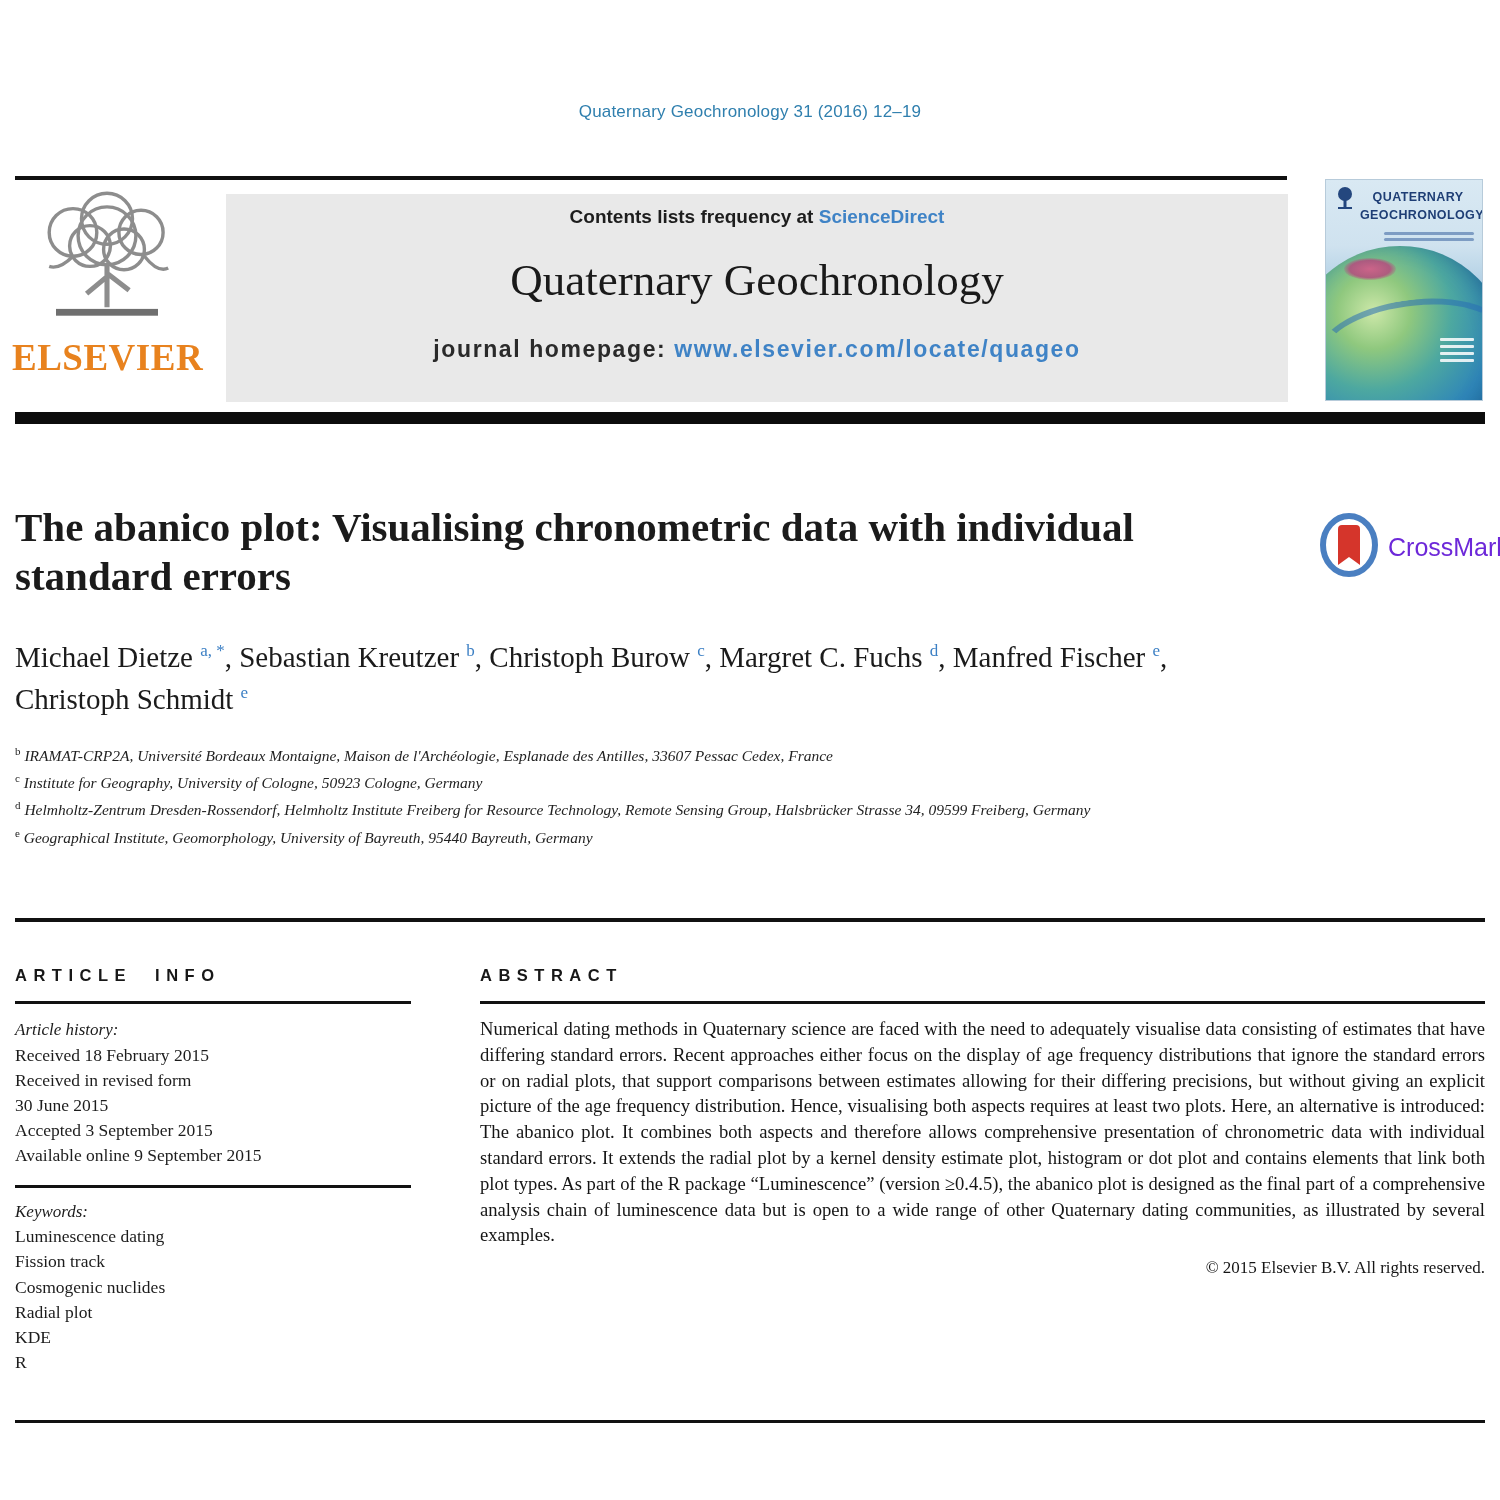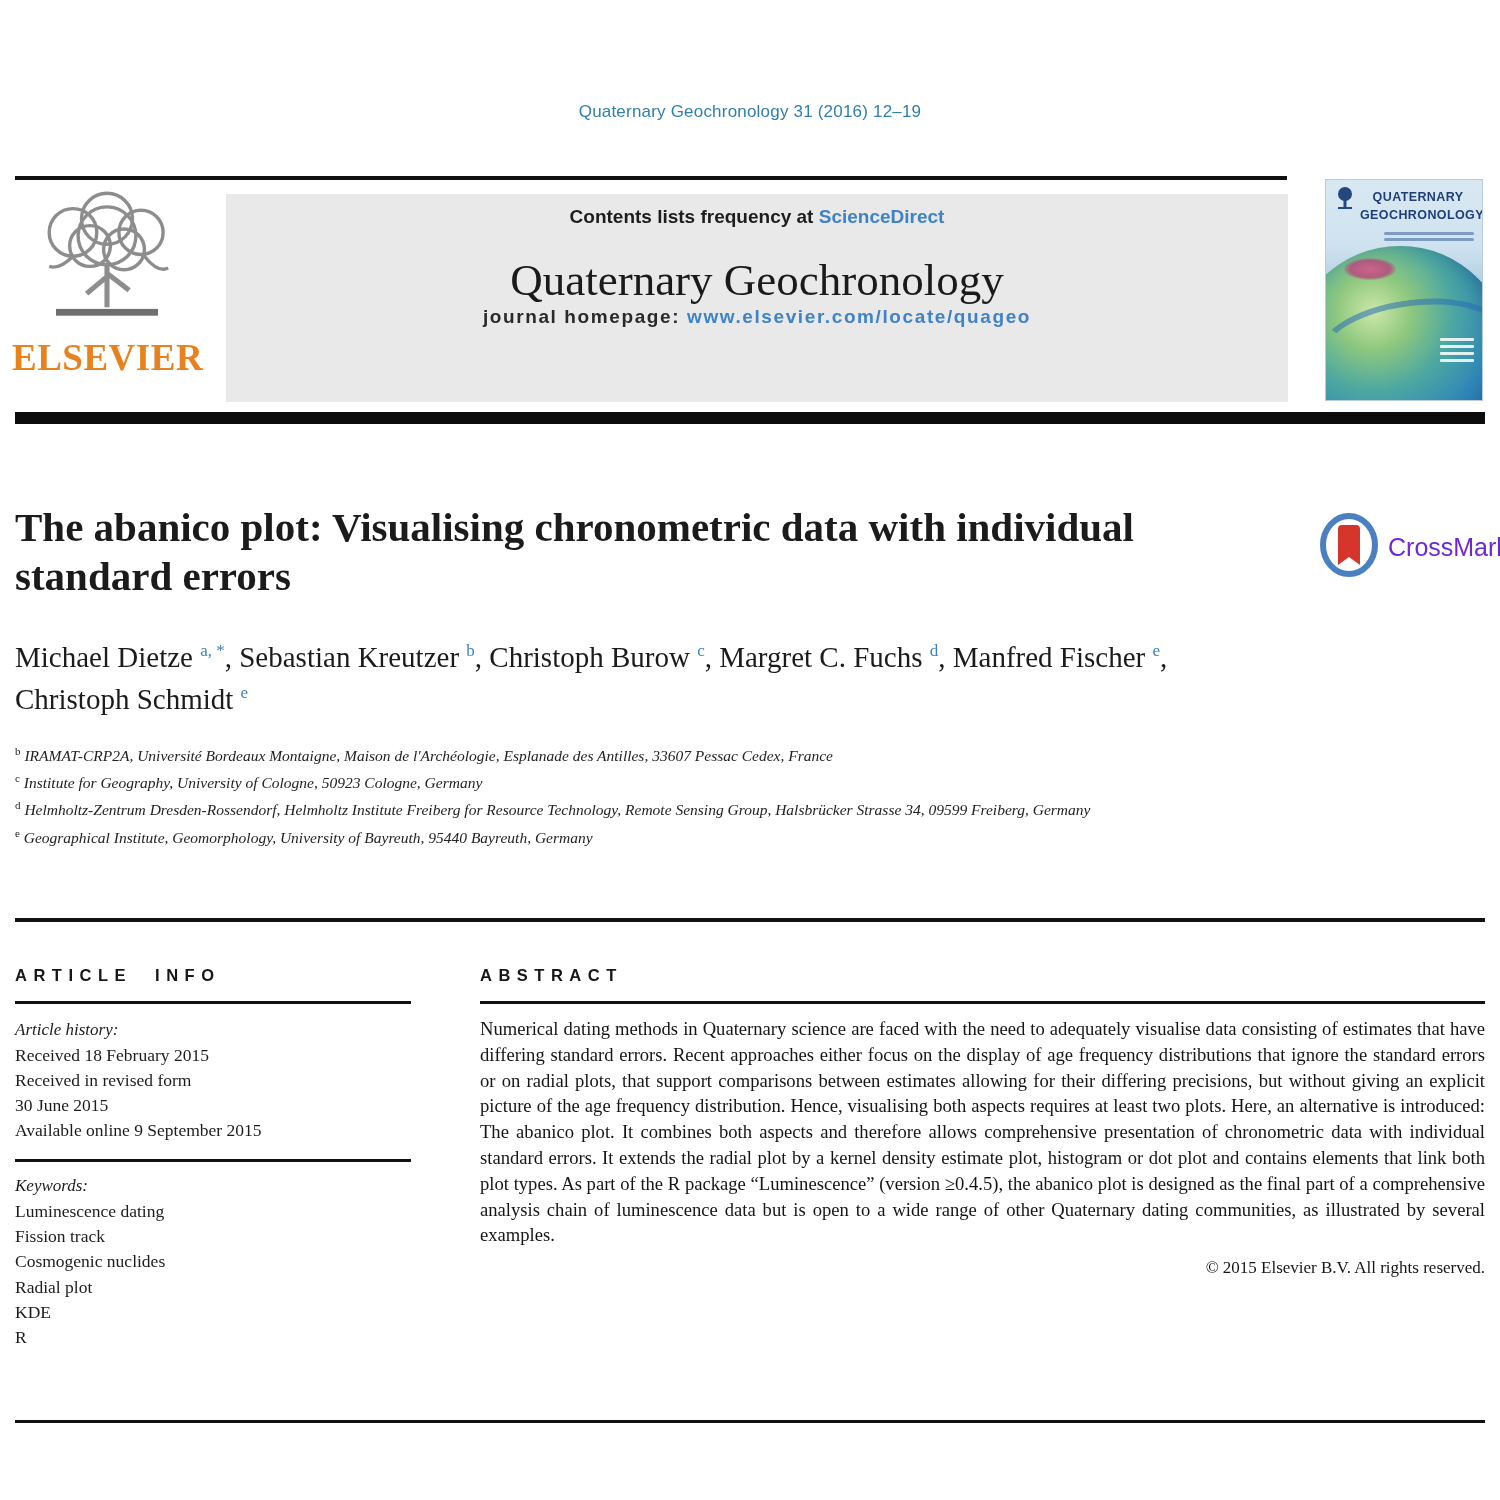--- a/index.html
+++ b/index.html
@@ -23,21 +23,21 @@
   .elsevier-word{font-family:"Liberation Serif",serif;font-weight:bold;font-size:37px;
     color:var(--elsevier-orange,#e8821e);letter-spacing:.5px;margin-top:-2px;}
 
   
   .banner{position:absolute;left:226px;top:194px;width:1062px;height:208px;background:#e9e9e9;
     text-align:center;}
   .contents-line{margin-top:12px;font-family:"Liberation Sans",sans-serif;font-size:19px;
     font-weight:600;color:#1d1d1d;}
   .contents-line .link{color:var(--link-blue,#3f83c6);}
   .journal-name{margin-top:26px;font-family:"Liberation Serif",serif;font-size:45px;color:#1a1a1a;}
-  .homepage-line{font-family:"Liberation Sans",sans-serif;font-size:19px;
+  .homepage-line{margin-top:30px;font-family:"Liberation Sans",sans-serif;font-size:23px;
     font-weight:700;letter-spacing:1.6px;color:#2a2a2a;}
   .homepage-line .link{color:var(--link-blue,#3f83c6);}
   a.link{text-decoration:none;cursor:pointer;}
 
   
   .cover{position:absolute;left:1325px;top:179px;width:158px;height:222px;
     background:linear-gradient(180deg,#d9e9f3 0%,#cfe2ef 30%,#9cc3dd 60%,#7fb0d0 100%);
     overflow:hidden;border:1px solid #b7cbda;box-sizing:border-box;}
   .cover-title{position:absolute;left:34px;top:8px;right:6px;text-align:center;
     font-family:"Liberation Sans",sans-serif;font-weight:800;font-size:12.5px;line-height:1.45;
@@ -171,20 +171,21 @@
   <div class="rule-mid"></div>
 
   <div class="info-col">
     <div class="section-heading">ARTICLE INFO</div>
     <div class="heading-rule"></div>
     <div class="history-label">Article history:</div>
     <div id="history-list">
         <div class="history-item">Received 18 February 2015</div>
         <div class="history-item">Received in revised form</div>
         <div class="history-item">30 June 2015</div>
+        <div class="history-item">Accepted 3 September 2015</div>
         <div class="history-item">Available online 9 September 2015</div>
       </div>
     <div class="info-divider"></div>
     <div class="keywords-label">Keywords:</div>
     <div id="keywords-list">
         <div class="keyword-item">Luminescence dating</div>
         <div class="keyword-item">Fission track</div>
         <div class="keyword-item">Cosmogenic nuclides</div>
         <div class="keyword-item">Radial plot</div>
         <div class="keyword-item">KDE</div>

